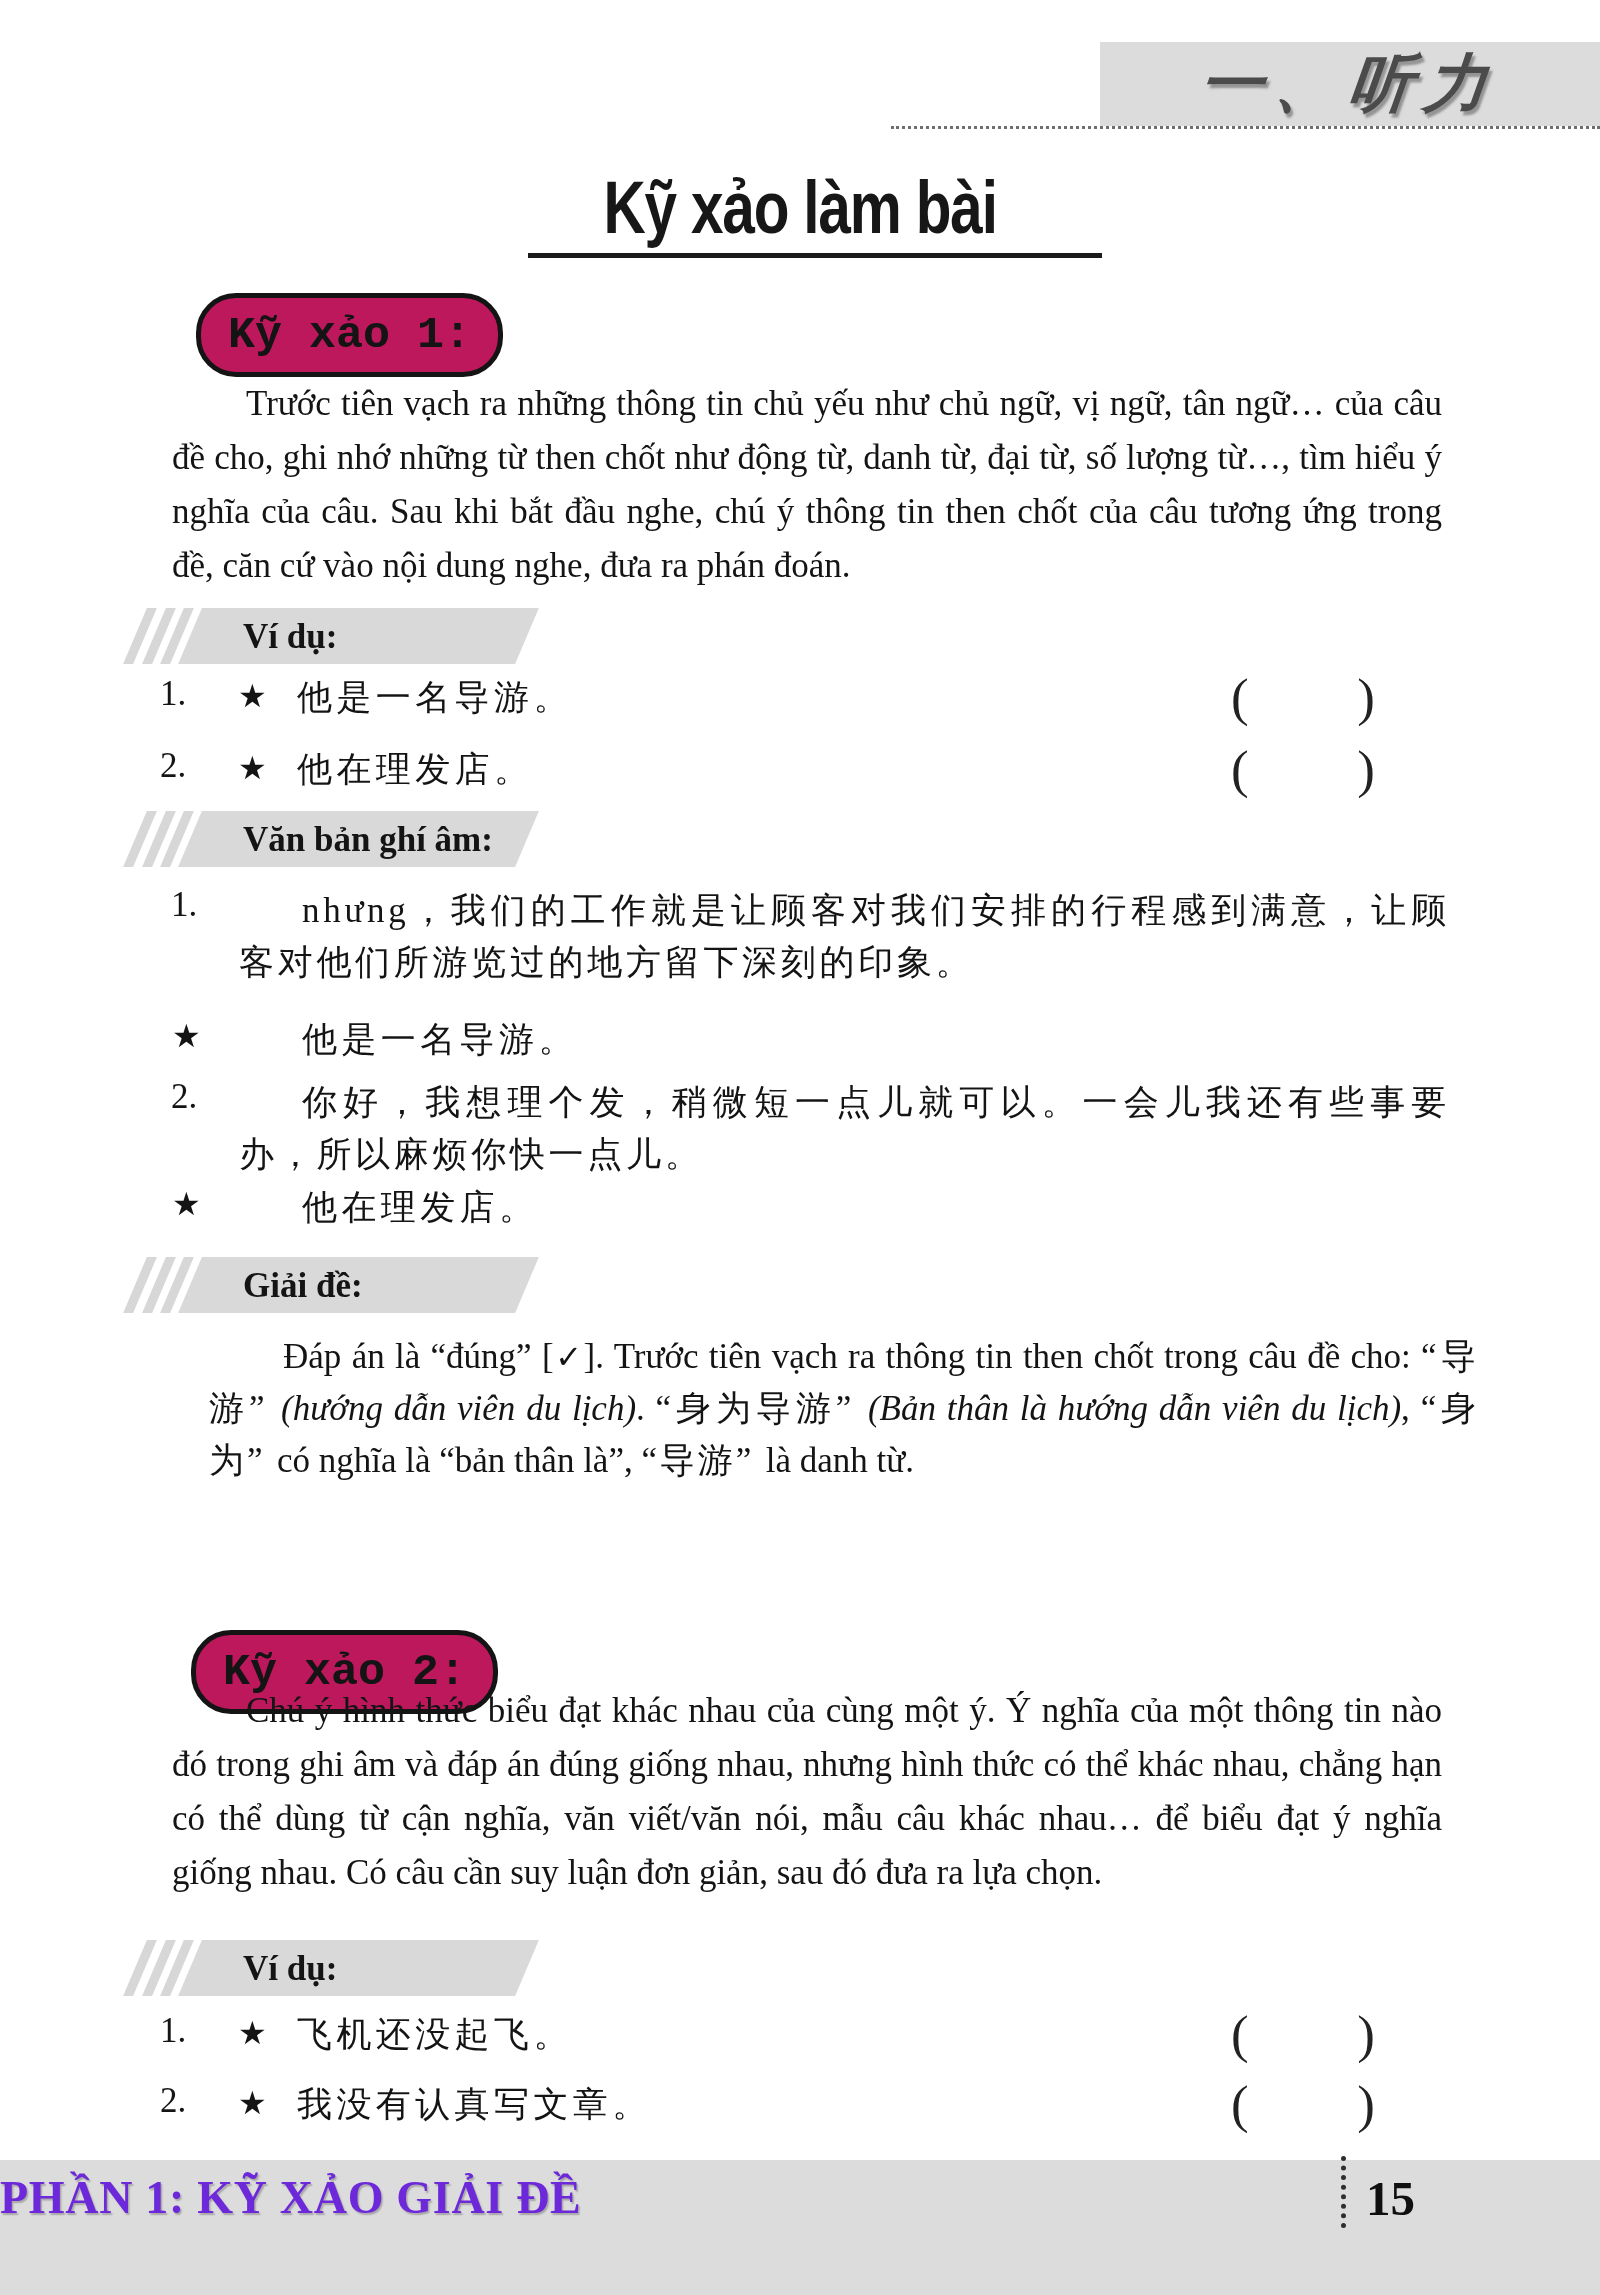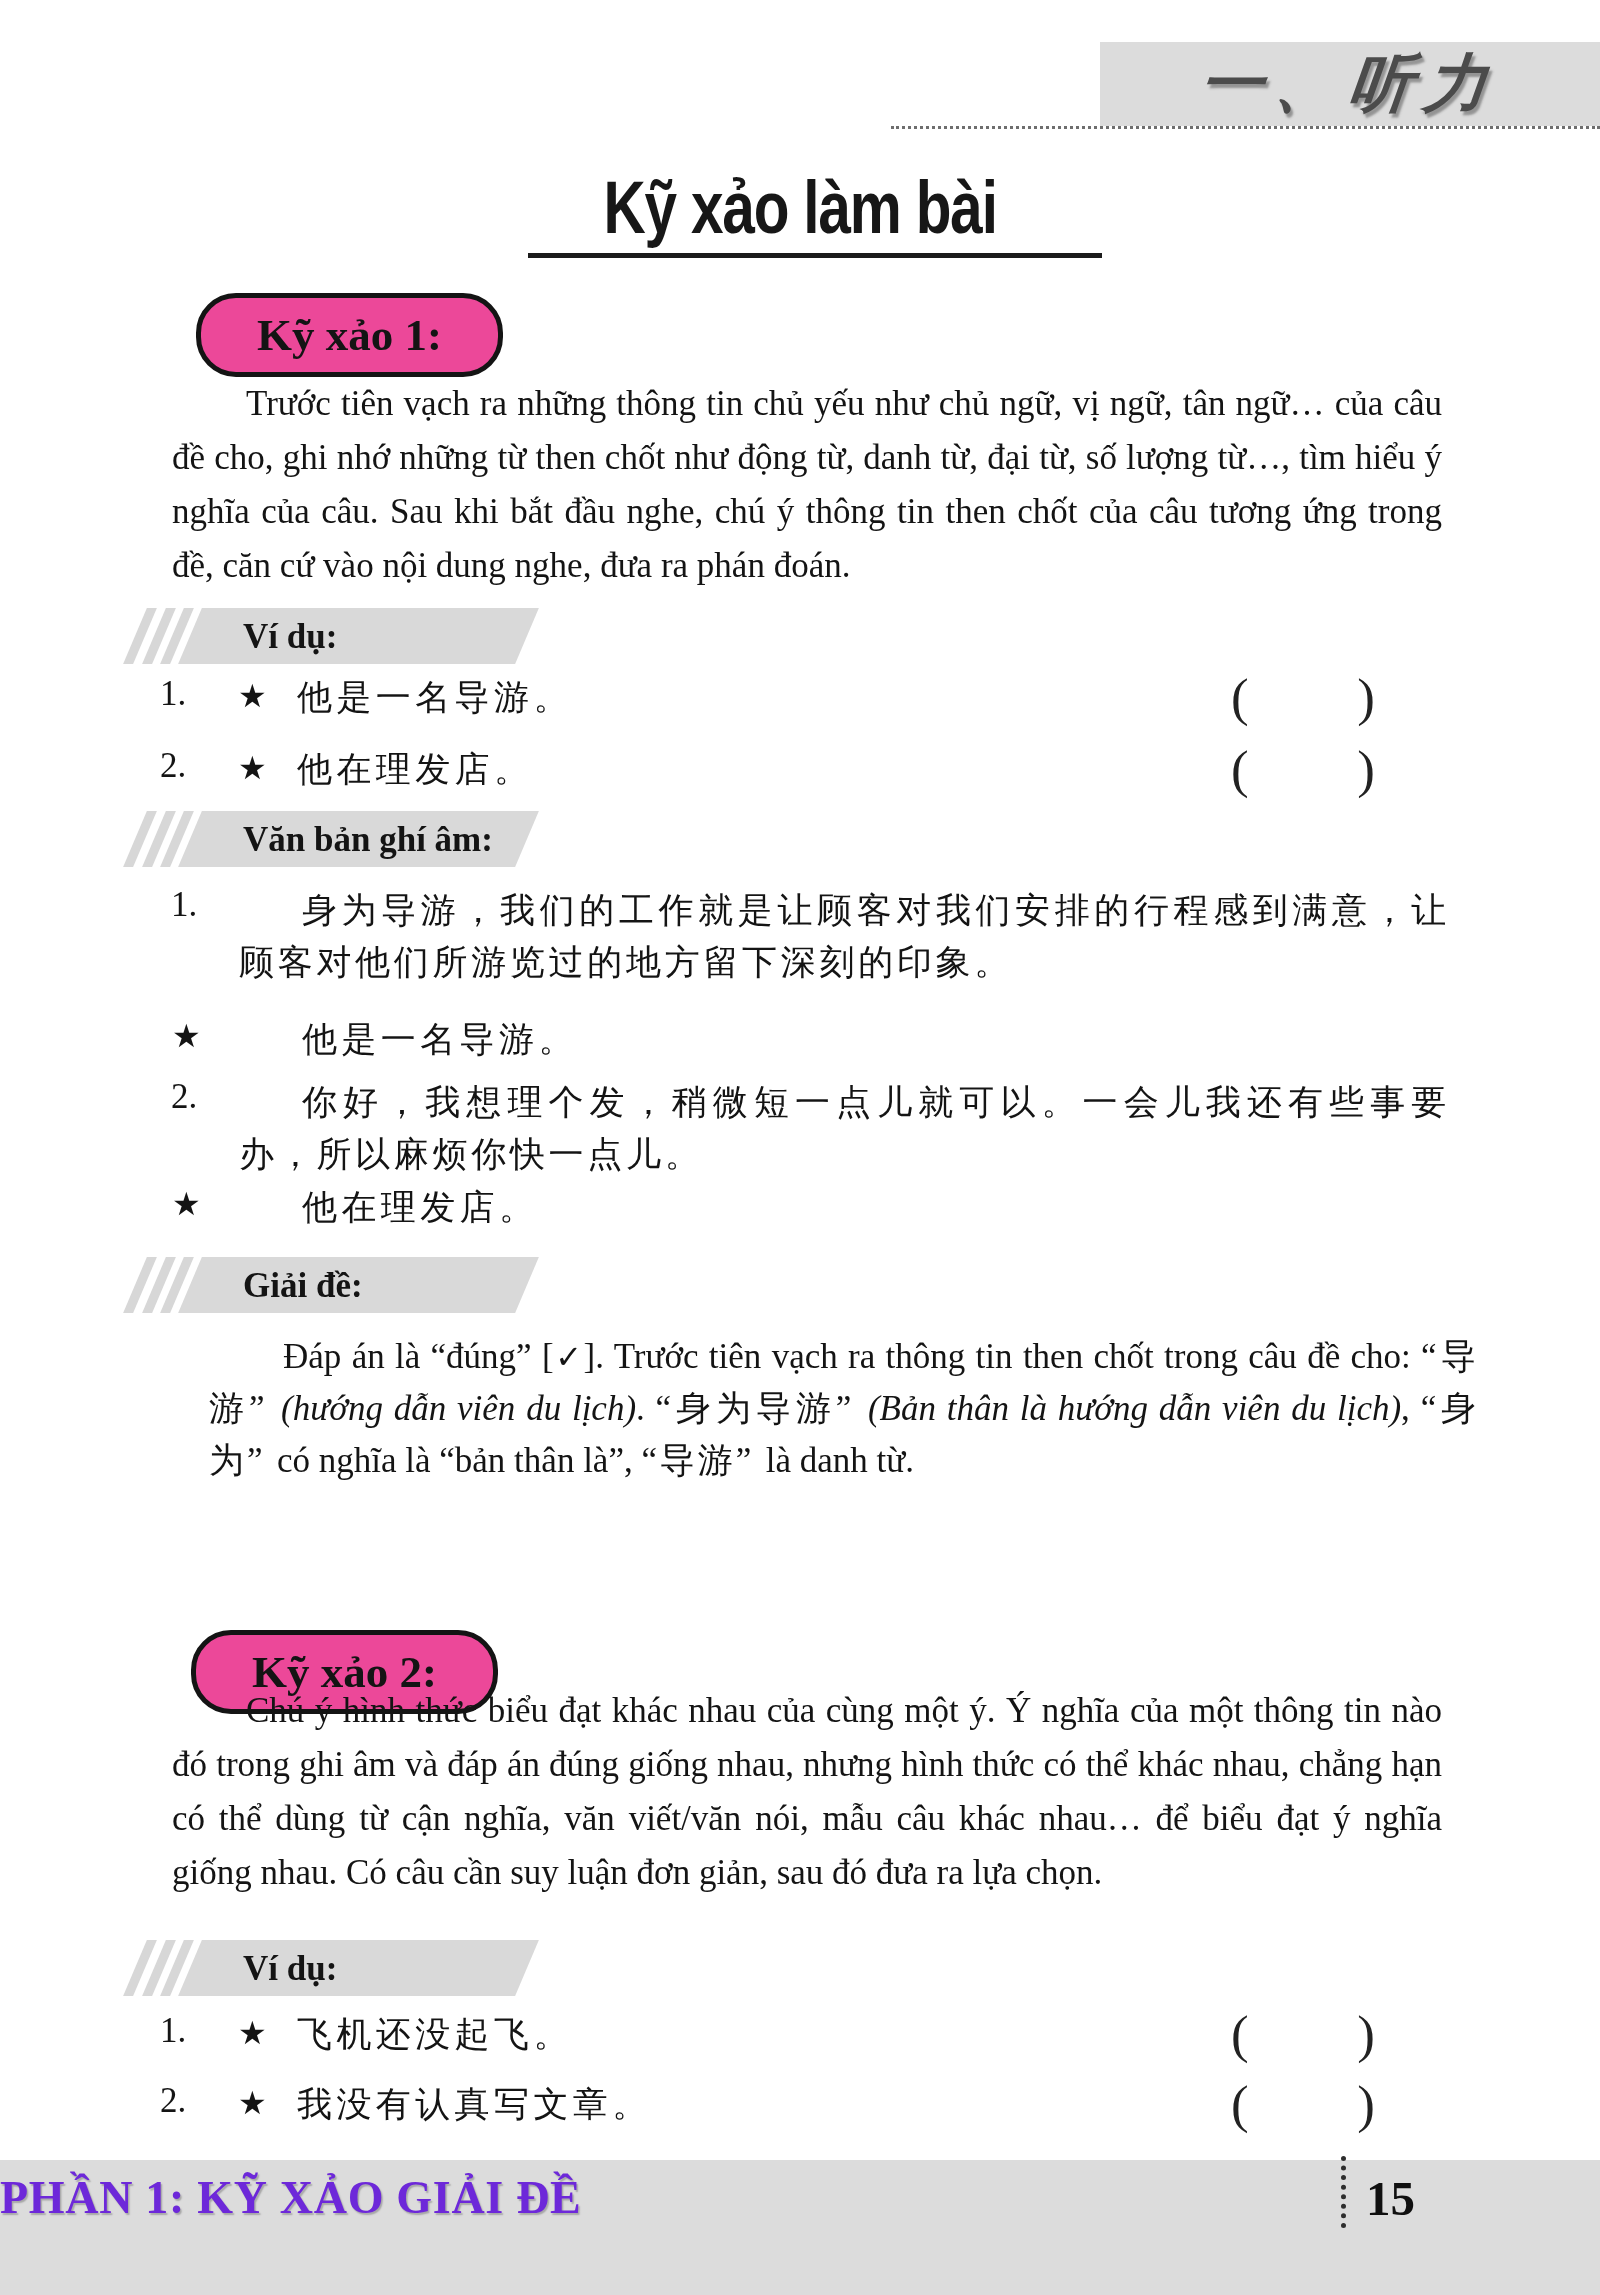--- a/index.html
+++ b/index.html
@@ -17,21 +17,21 @@
 
   
   .doc-title{position:absolute;top:166px;left:0;width:100%;text-align:center;}
   .doc-title .t{display:inline-block;font-family:"Liberation Sans",sans-serif;
         font-weight:bold;font-size:75px;line-height:82px;transform:scaleX(.78);
         letter-spacing:-1.5px;color:#171717;}
   .title-rule{position:absolute;top:253px;left:528px;width:574px;height:5.2px;background:#1b1b1b;}
 
   
   .skill-box{position:absolute;width:297px;height:74px;border:5.9px solid #141414;
-        border-radius:40px;display:flex;align-items:center;justify-content:center;background:#ec4899;}
+        border-radius:40px;display:flex;align-items:center;justify-content:center;background:#be185d;font-family:Liberation Mono, monospace;}
   #skill1-box{left:196px;top:293px;}
   #skill2-box{left:191px;top:1630px;}
   .skill-box .lbl{font-weight:bold;font-size:45px;white-space:nowrap;}
 
   
   .para{position:absolute;left:172px;width:1270px;font-size:35px;line-height:54px;
         text-align:justify;text-indent:74px;}
   #intro1{top:377px;}
   #intro2{top:1684px;}
   .sol{line-height:52px;margin-left:37px;}
@@ -138,21 +138,21 @@
   <div class="sec-hdr" id="hdr-vanban">
     <span class="stripe s1"></span>
     <span class="stripe s2"></span>
     <span class="stripe s3"></span>
     <div class="hdr-shape"></div>
     <span class="hdr-label">Văn bản ghí âm:</span>
   </div>
 
   <div class="tr-row" id="tr1">
     <span class="tr-marker">1.</span>
-    <div class="tr-text">身为导游，我们的工作就是让顾客对我们安排的行程感到满意，让顾客对他们所游览过的地方留下深刻的印象。</div>
+    <div class="tr-text">nhưng，我们的工作就是让顾客对我们安排的行程感到满意，让顾客对他们所游览过的地方留下深刻的印象。</div>
   </div>
   <div class="tr-row" id="tr-s1">
     <span class="tr-star">★</span>
     <div class="tr-text single">他是一名导游。</div>
   </div>
   <div class="tr-row" id="tr2">
     <span class="tr-marker">2.</span>
     <div class="tr-text">你好，我想理个发，稍微短一点儿就可以。一会儿我还有些事要办，所以麻烦你快一点儿。</div>
   </div>
   <div class="tr-row" id="tr-s2">

